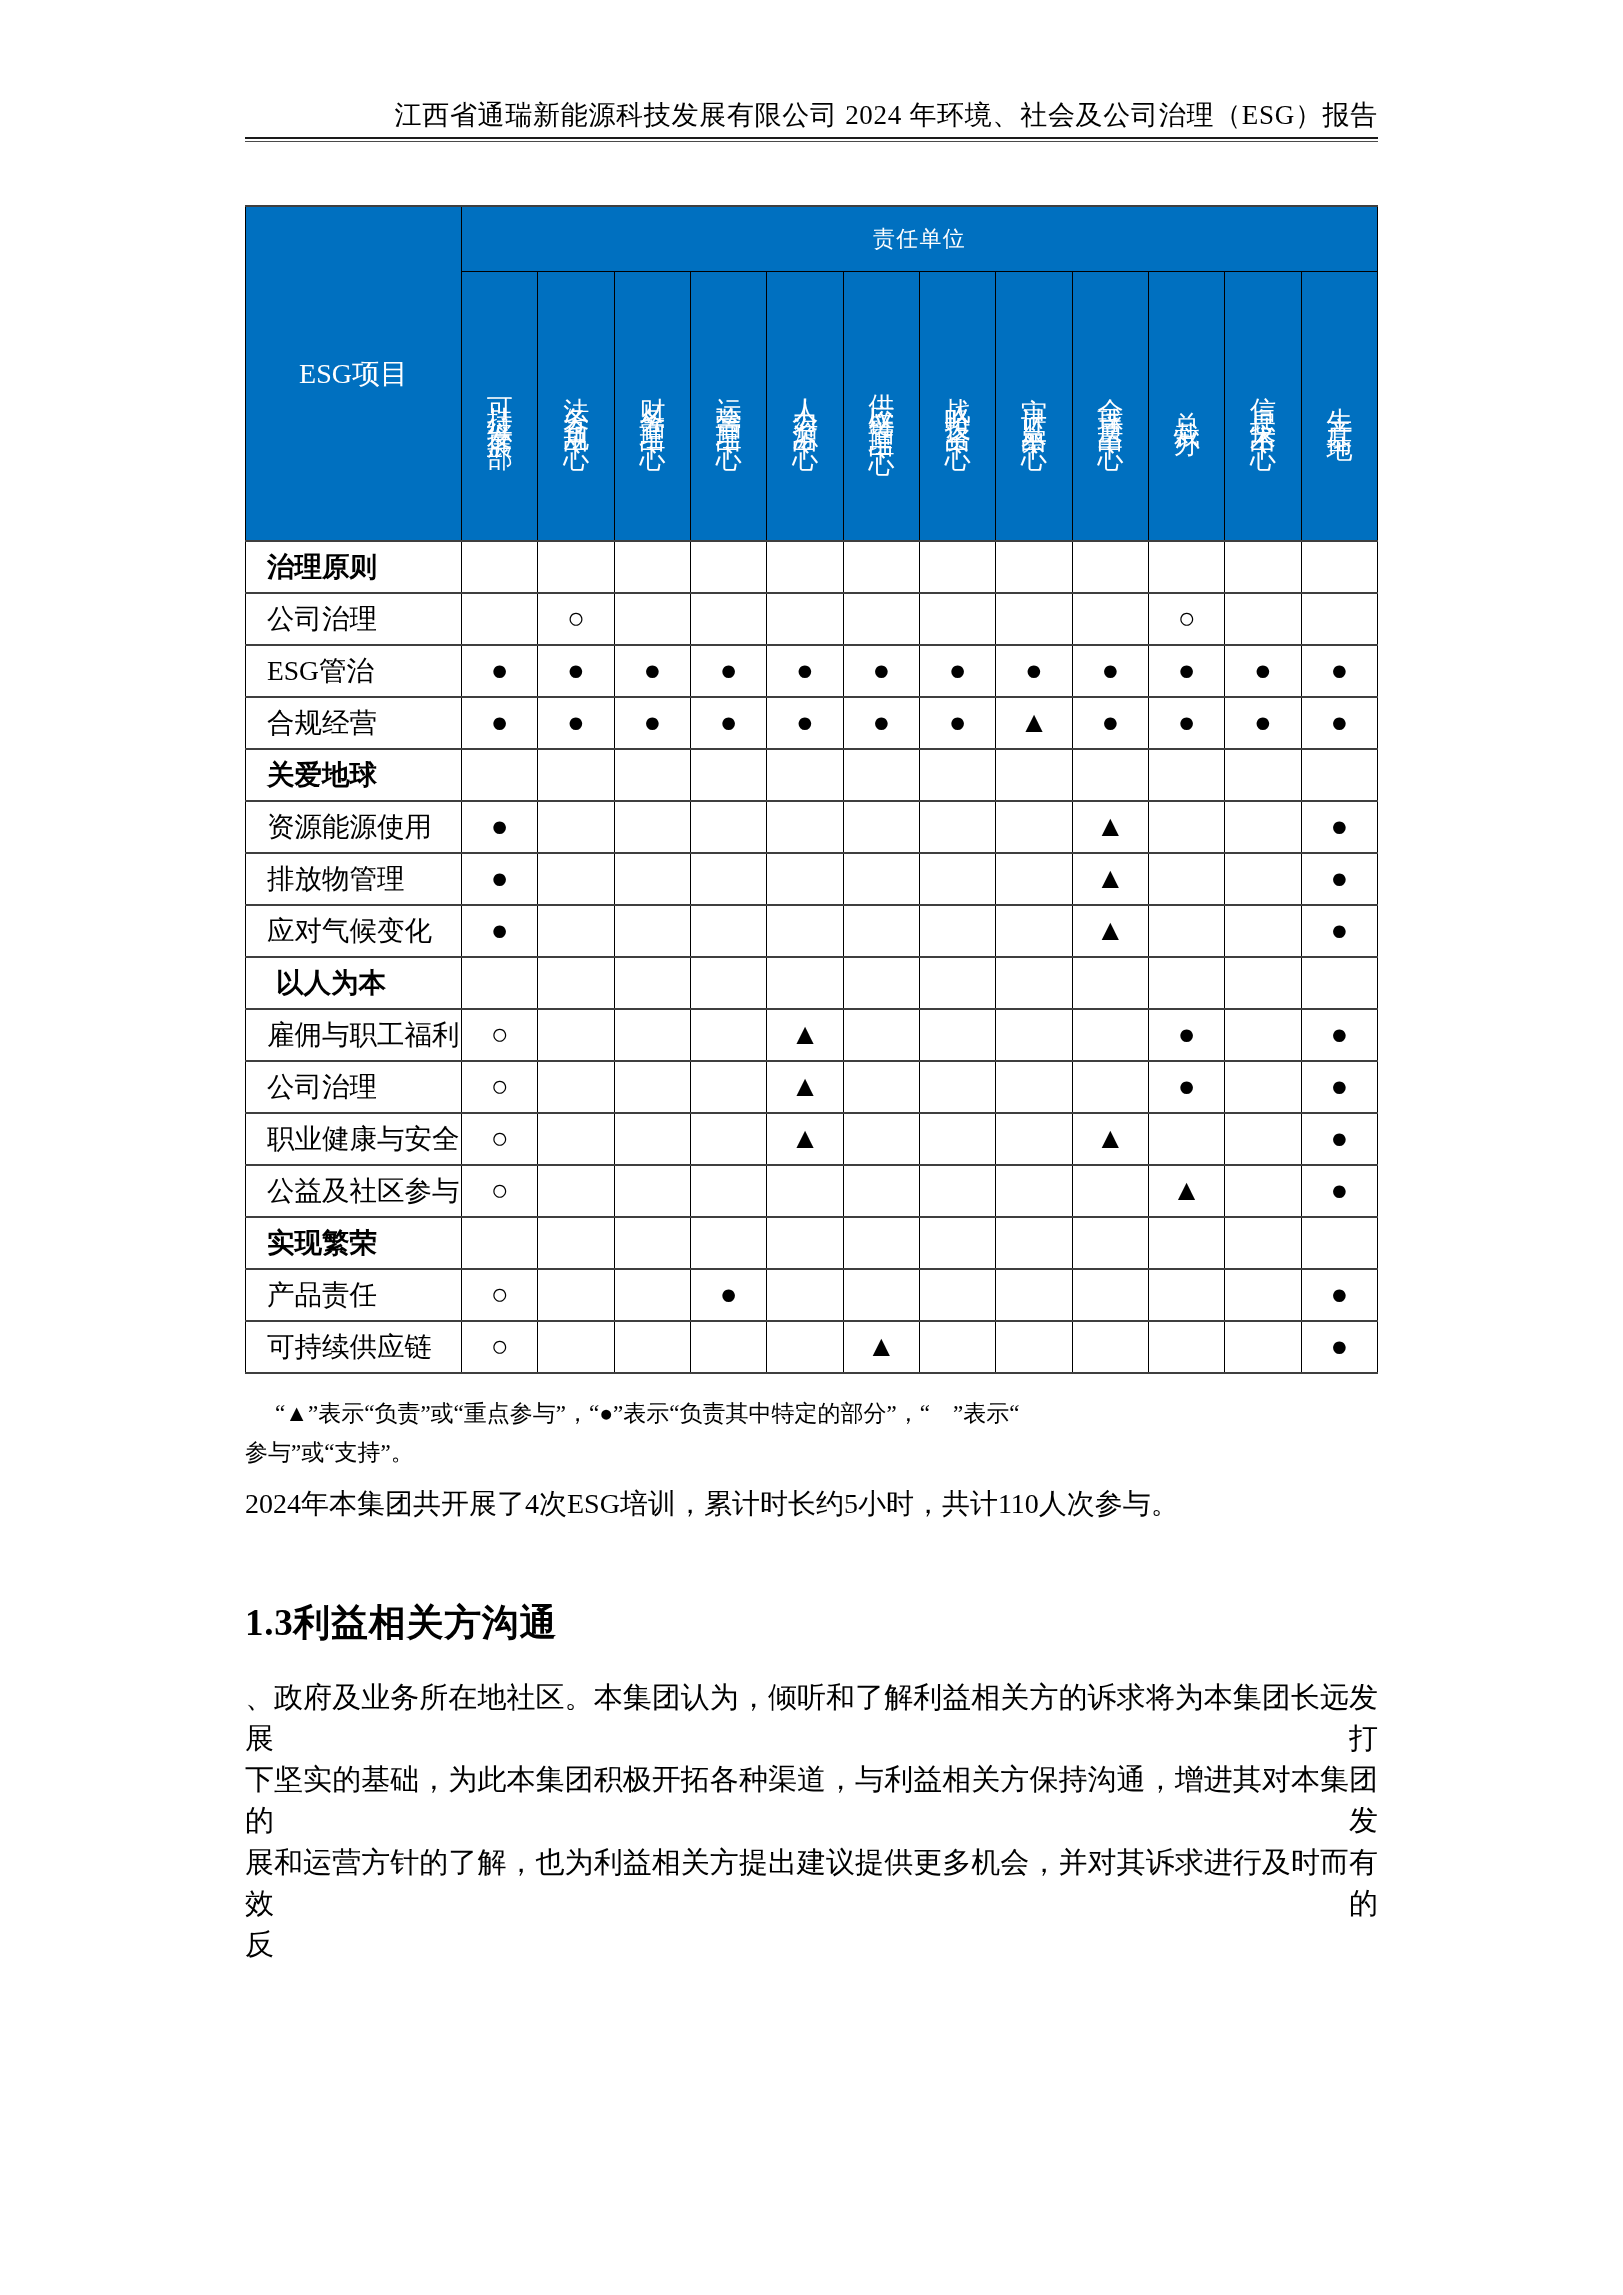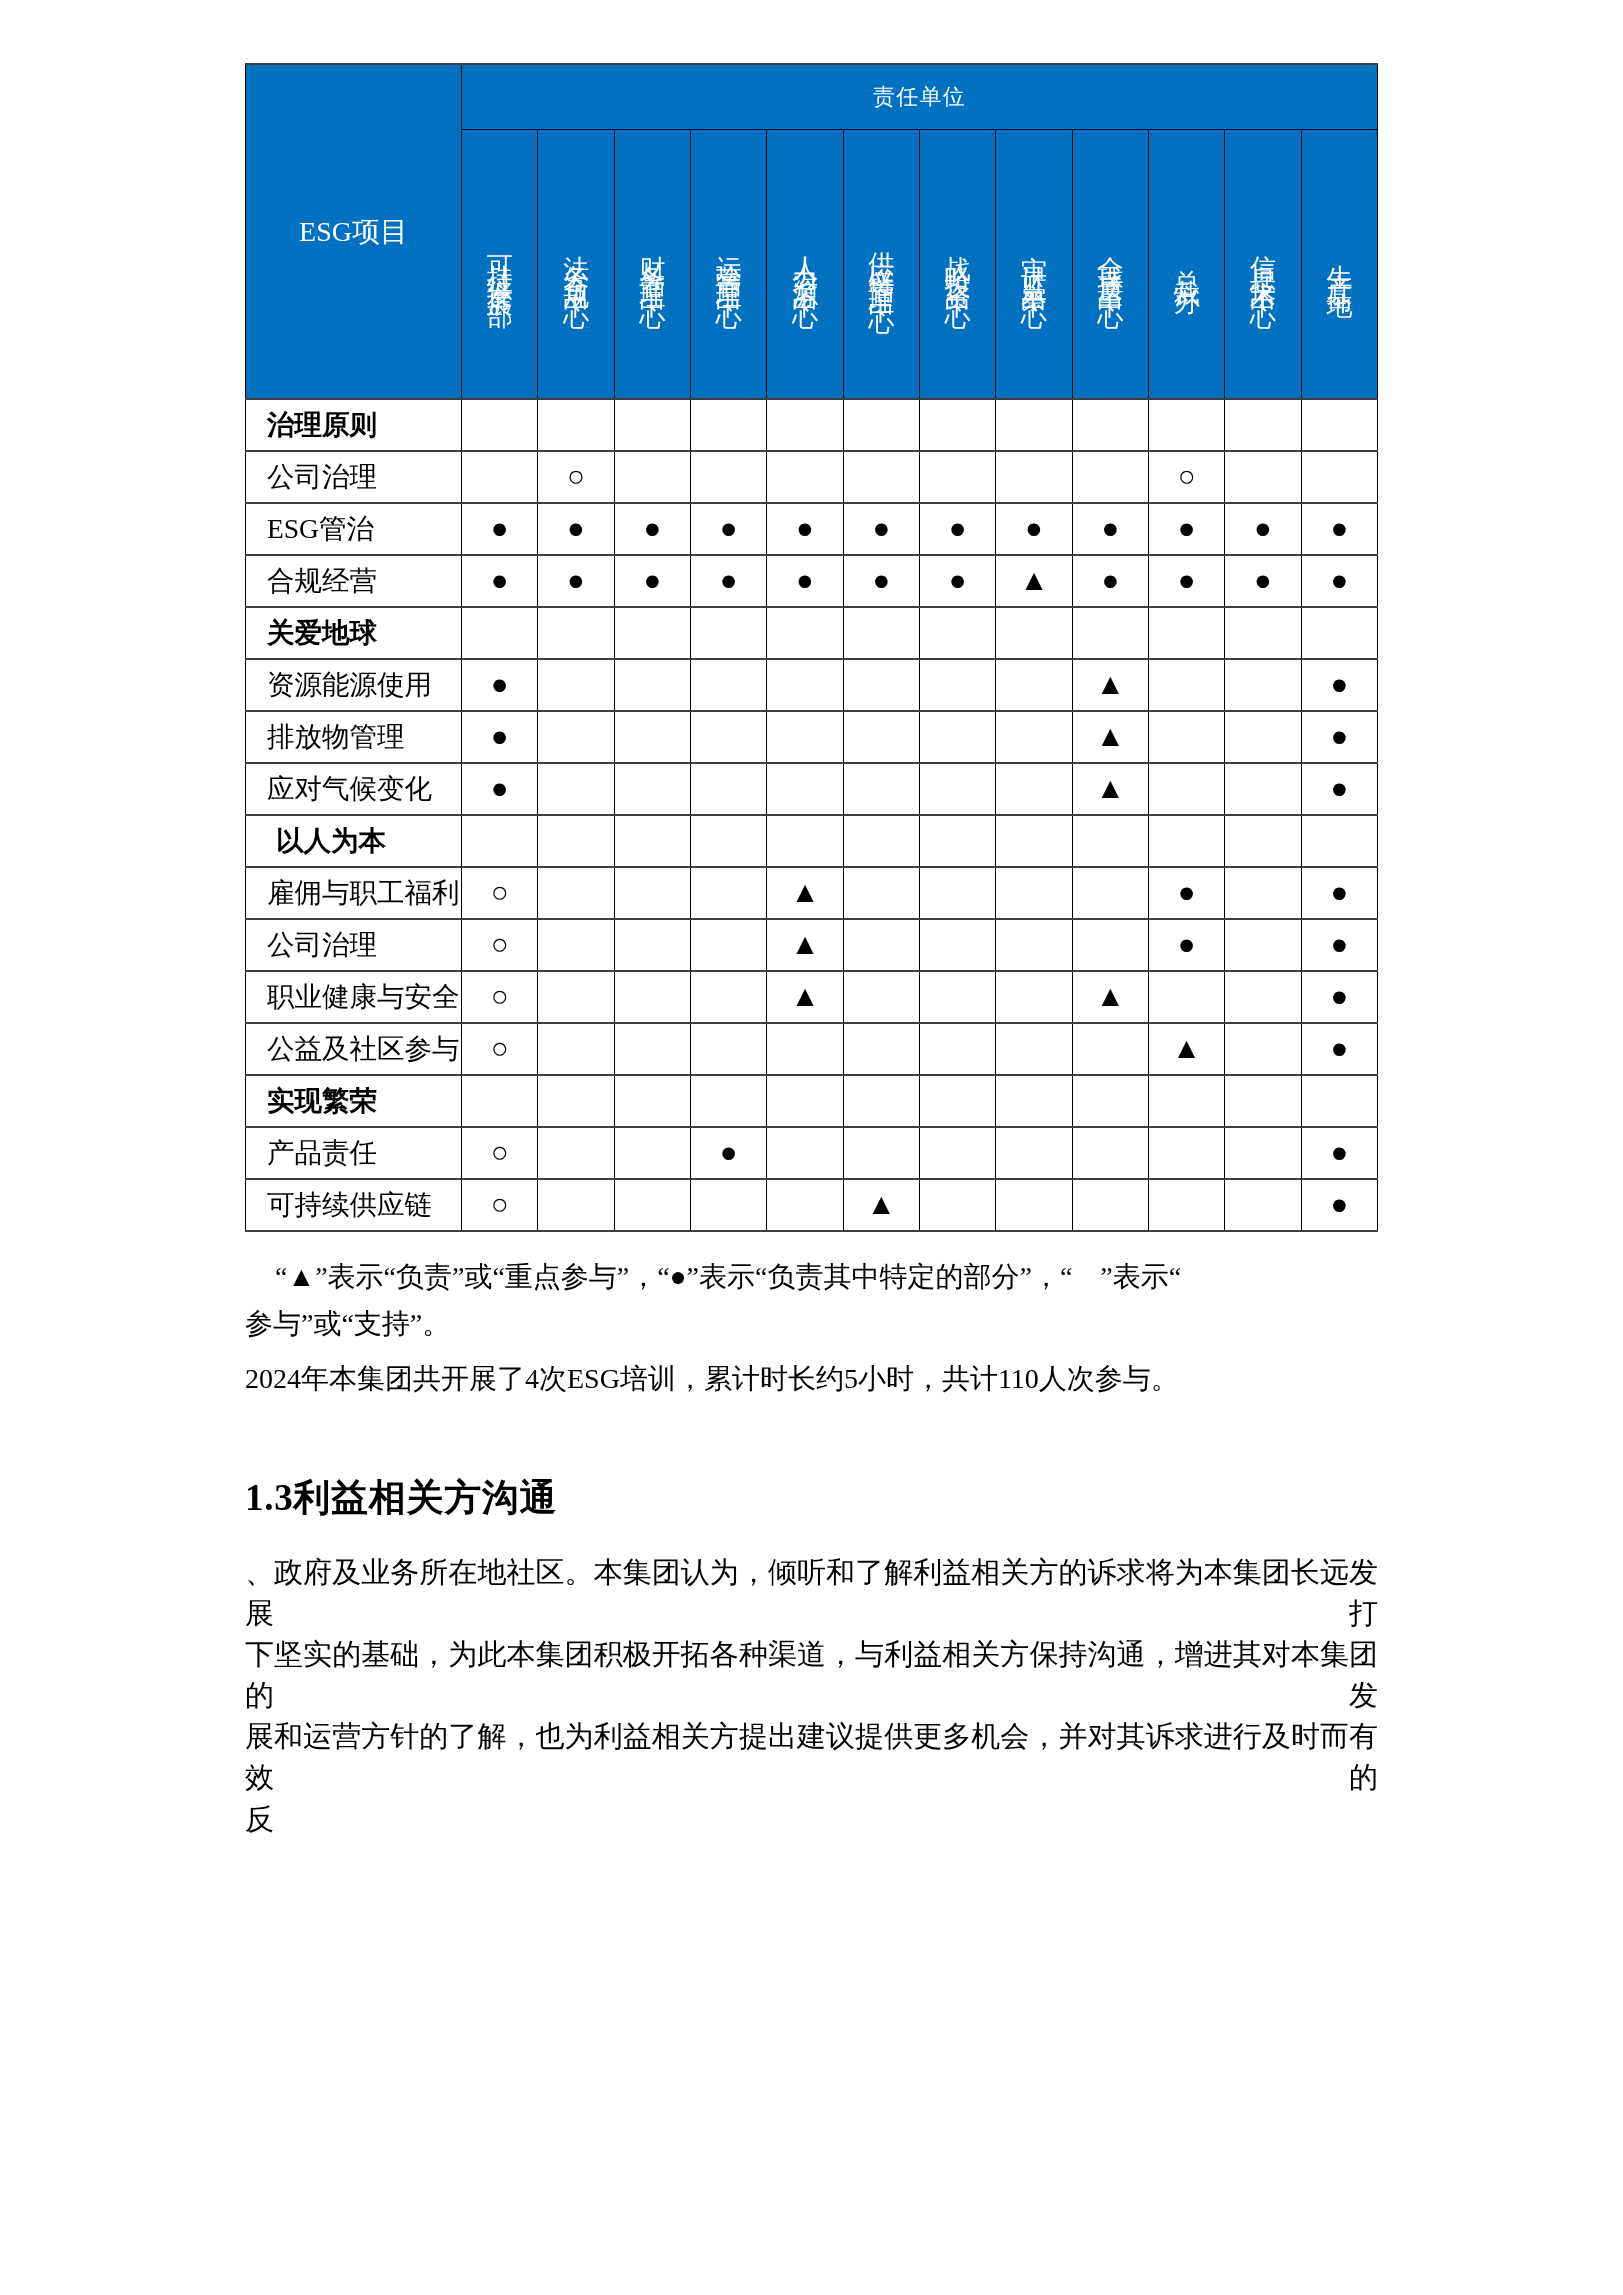--- a/index.html
+++ b/index.html
@@ -33,38 +33,42 @@
   .esg-table thead tr.units-row th { border-bottom:2px solid #3f3f3f; }
   .esg-table tbody tr { height:52px; }
   .esg-table tbody td { border-top:2px solid #3f3f3f; border-bottom:2px solid #3f3f3f; }
   .esg-table tbody tr:last-child td { border-bottom:2.6px solid #3f3f3f; }
   td.row-label { font-size:27.5px; text-align:left; padding-left:21px; vertical-align:middle; }
   td.row-label.section { font-weight:bold; font-family:"Liberation Sans","DejaVu Sans",sans-serif; }
   td.row-label.indent { padding-left:30px; }
   td.sym { text-align:center; vertical-align:middle; font-size:29.4px; line-height:1; }
 
   
-  .footnote { margin:21px 0 0 0; font-size:28px; line-height:1.68; text-indent:30px; }
+  .footnote { margin:21px 0 0 0; font-size:23px; line-height:1.68; text-indent:30px; }
   .training-note { margin:10.5px 0 0 0; font-size:28px; line-height:1.5; }
   .section-heading { margin:73px 0 0 0; font-size:37px; font-weight:bold; letter-spacing:0.7px; }
   .paragraph { margin-top:29px; font-size:29px; }
   .paragraph .pline { text-align:justify; text-align-last:justify; line-height:1.42; }
   .paragraph .pline.last { text-align-last:left; }
 
   .page-number {
     position:absolute; top:2034px; left:0; width:100%; text-align:center;
     font-family:"Liberation Sans","DejaVu Sans",sans-serif; font-size:27.5px;
   }
 </style>
 </head>
 <body>
 
 <div class="page">
   <div class="content">
 
+    <div class="doc-header">
+      <div class="doc-header-title">江西省通瑞新能源科技发展有限公司 2024 年环境、社会及公司治理（ESG）报告</div>
+      <div class="header-rule"></div>
+    </div>
 
     <table class="esg-table">
       <colgroup>
         <col class="label-col">
         <col>
           <col>
           <col>
           <col>
           <col>
           <col>

